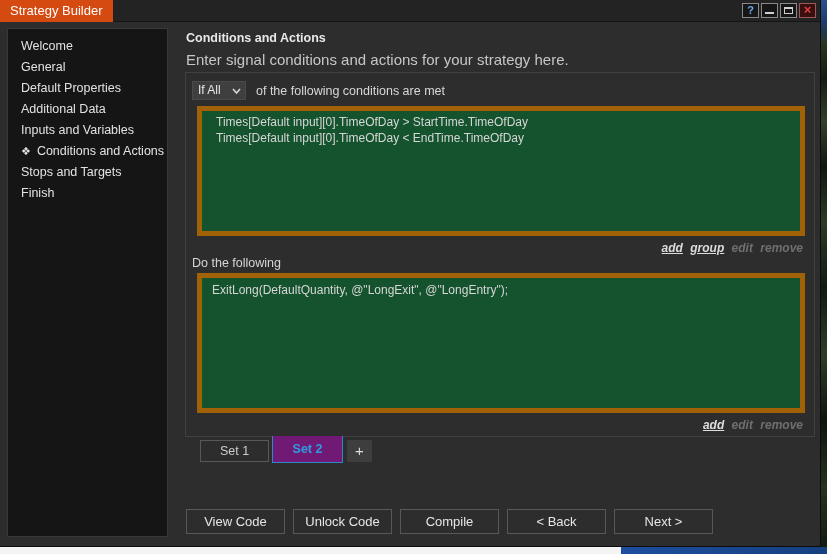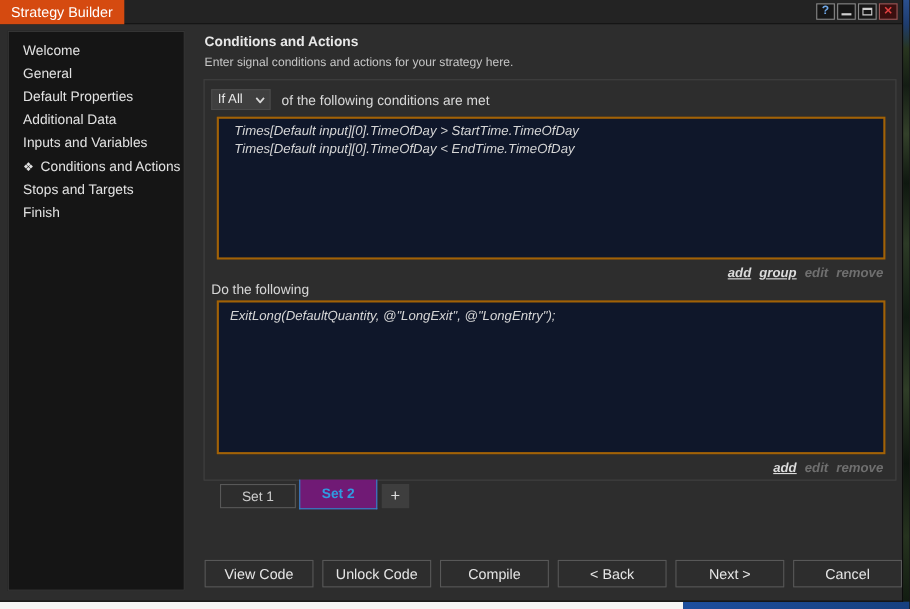--- a/index.html
+++ b/index.html
@@ -32,30 +32,30 @@
   .win-btn.close { background:#3a0f0f; border-color:#9a5a5a; }
   .close-glyph { color:#e04040; font-weight:bold; font-size:13px; line-height:12px; display:block; }
 
   
   .sidebar { position:absolute; left:7px; top:28px; width:161px; height:509px; background:#151515; border:1px solid #383838; padding-top:7px; }
   .side-item { height:21px; line-height:21px; padding-left:13px; font-size:12.5px; color:#e2e2e2; white-space:nowrap; cursor:default; }
   .side-item .marker { color:#e2e2e2; font-size:11px; margin-right:6px; }
 
   
   .heading { position:absolute; left:186px; top:31px; font-size:12.5px; font-weight:bold; color:#e8e8e8; }
-  .subheading { position:absolute; left:186px; top:51px; font-size:11px; color:#c6c6c6; }
+  .subheading { position:absolute; left:186px; top:51px; font-size:15px; color:#c6c6c6; }
 
   .tab-page { position:absolute; left:185px; top:72px; width:630px; height:365px; border:1px solid #414141; background:#2d2d2d; }
 
   .dropdown { position:absolute; left:6px; top:8px; width:54px; height:19px; background:#3f3f3f; border:1px solid #4a4a4a;
     color:#e8e8e8; font-size:12px; line-height:17px; padding-left:5px; cursor:default; }
   .dropdown .chev { position:absolute; right:4px; top:6px; }
   .mode-suffix { position:absolute; left:70px; top:11px; font-size:12.5px; color:#d8d8d8; }
 
-  .listbox { position:absolute; left:11px; width:608px; background:#0f172a; border:2px solid #a16207;font-style:italic; }
+  .listbox { position:absolute; left:11px; width:608px; background:#14532d; border:5px solid #a16207; }
   .listbox.conditions { top:33px; height:130px; padding:4px 0 0 14px; }
   .listbox.actions { top:200px; height:140px; padding:5px 0 0 10px; }
   .list-row { font-size:12px; color:#d6d6d6; line-height:15.5px; white-space:nowrap; cursor:default; }
 
   .links { position:absolute; right:11px; font-size:12px; font-style:italic; }
   .links.row1 { top:168px; }
   .links.row2 { top:345px; }
   .links span { margin-left:4px;font-weight:bold; }
   .link-on { color:#dcdcdc; text-decoration:underline; cursor:pointer; }
   .link-off { color:#6f6f6f; }
@@ -157,16 +157,15 @@
 
     <div class="tab inactive">Set 1</div>
     <div class="tab active">Set 2</div>
     <div class="add-tab"><span>+</span></div>
 
     <div class="btn b0">View Code</div>
     <div class="btn b1">Unlock Code</div>
     <div class="btn b2">Compile</div>
     <div class="btn b3">&lt; Back</div>
     <div class="btn b4">Next &gt;</div>
-    <div class="btn b5">Cancel</div>
 
   </div>
 </div>
 
 </body></html>

